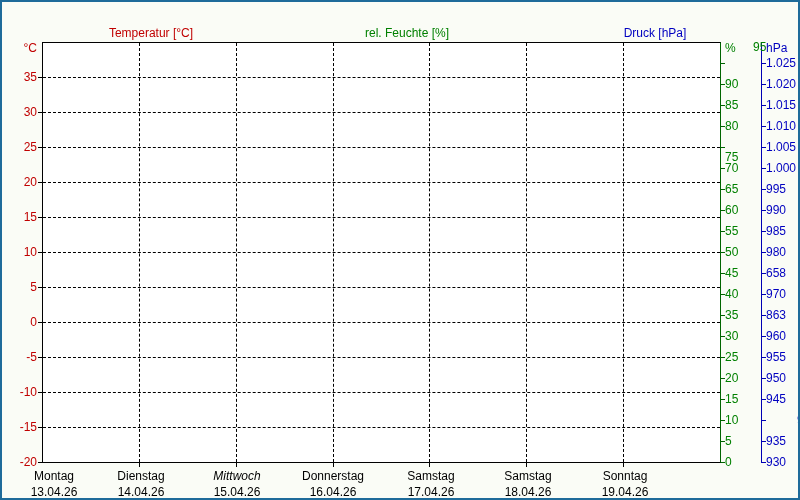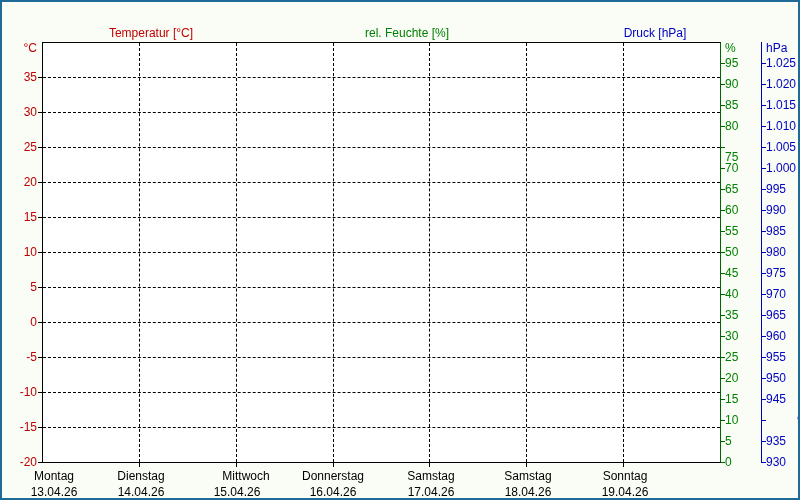--- a/index.html
+++ b/index.html
@@ -94,21 +94,21 @@
       <div class="axis-label t-label" style="top: 313px;">0</div>
       <div class="tick tick-t" style="top: 320px;"></div>
       <div class="axis-label t-label" style="top: 348px;">-5</div>
       <div class="tick tick-t" style="top: 355px;"></div>
       <div class="axis-label t-label" style="top: 383px;">-10</div>
       <div class="tick tick-t" style="top: 390px;"></div>
       <div class="axis-label t-label" style="top: 418px;">-15</div>
       <div class="tick tick-t" style="top: 425px;"></div>
       <div class="axis-label t-label" style="top: 453px;">-20</div>
       <div class="tick tick-t" style="top: 460px;"></div>
-      <div class="axis-label h-label" style="top: 54px;">95</div>
+      <div class="axis-label h-label" style="top: 38px; margin-left: 28px;">95</div>
       <div class="tick tick-h" style="top: 61px;"></div>
       <div class="axis-label h-label" style="top: 75px;">90</div>
       <div class="tick tick-h" style="top: 82px;"></div>
       <div class="axis-label h-label" style="top: 96px;">85</div>
       <div class="tick tick-h" style="top: 103px;"></div>
       <div class="axis-label h-label" style="top: 117px;">80</div>
       <div class="tick tick-h" style="top: 124px;"></div>
       <div class="axis-label h-label" style="top: 148px;">75</div>
       <div class="tick tick-h" style="top: 145px;"></div>
       <div class="axis-label h-label" style="top: 159px;">70</div>
@@ -154,25 +154,25 @@
       <div class="axis-label p-label" style="top: 159px;">1.000</div>
       <div class="tick tick-p" style="top: 166px;"></div>
       <div class="axis-label p-label" style="top: 180px;">995</div>
       <div class="tick tick-p" style="top: 187px;"></div>
       <div class="axis-label p-label" style="top: 201px;">990</div>
       <div class="tick tick-p" style="top: 208px;"></div>
       <div class="axis-label p-label" style="top: 222px;">985</div>
       <div class="tick tick-p" style="top: 229px;"></div>
       <div class="axis-label p-label" style="top: 243px;">980</div>
       <div class="tick tick-p" style="top: 250px;"></div>
-      <div class="axis-label p-label" style="top: 264px;">975</div>
+      <div class="axis-label p-label" style="top: 264px;">658</div>
       <div class="tick tick-p" style="top: 271px;"></div>
       <div class="axis-label p-label" style="top: 285px;">970</div>
       <div class="tick tick-p" style="top: 292px;"></div>
-      <div class="axis-label p-label" style="top: 306px;">965</div>
+      <div class="axis-label p-label" style="top: 306px;">863</div>
       <div class="tick tick-p" style="top: 313px;"></div>
       <div class="axis-label p-label" style="top: 327px;">960</div>
       <div class="tick tick-p" style="top: 334px;"></div>
       <div class="axis-label p-label" style="top: 348px;">955</div>
       <div class="tick tick-p" style="top: 355px;"></div>
       <div class="axis-label p-label" style="top: 369px;">950</div>
       <div class="tick tick-p" style="top: 376px;"></div>
       <div class="axis-label p-label" style="top: 390px;">945</div>
       <div class="tick tick-p" style="top: 397px;"></div>
       <div class="axis-label p-label" style="top: 411px; margin-left: 31px;">940</div>
@@ -184,21 +184,21 @@
       <div class="tick-x" style="left: 137px;"></div>
       <div class="tick-x" style="left: 234px;"></div>
       <div class="tick-x" style="left: 331px;"></div>
       <div class="tick-x" style="left: 427px;"></div>
       <div class="tick-x" style="left: 524px;"></div>
       <div class="tick-x" style="left: 621px;"></div>
       <div class="day-name" style="left: 4px;">Montag</div>
       <div class="day-date" style="left: 4px;">13.04.26</div>
       <div class="day-name" style="left: 91px;">Dienstag</div>
       <div class="day-date" style="left: 91px;">14.04.26</div>
-      <div class="day-name" style="left: 196px;">Mittwoch</div>
+      <div class="day-name" style="left: 187px; font-style: italic;">Mittwoch</div>
       <div class="day-date" style="left: 187px;">15.04.26</div>
       <div class="day-name" style="left: 283px;">Donnerstag</div>
       <div class="day-date" style="left: 283px;">16.04.26</div>
       <div class="day-name" style="left: 381px;">Samstag</div>
       <div class="day-date" style="left: 381px;">17.04.26</div>
       <div class="day-name" style="left: 478px;">Samstag</div>
       <div class="day-date" style="left: 478px;">18.04.26</div>
       <div class="day-name" style="left: 575px;">Sonntag</div>
       <div class="day-date" style="left: 575px;">19.04.26</div>
     </div>

